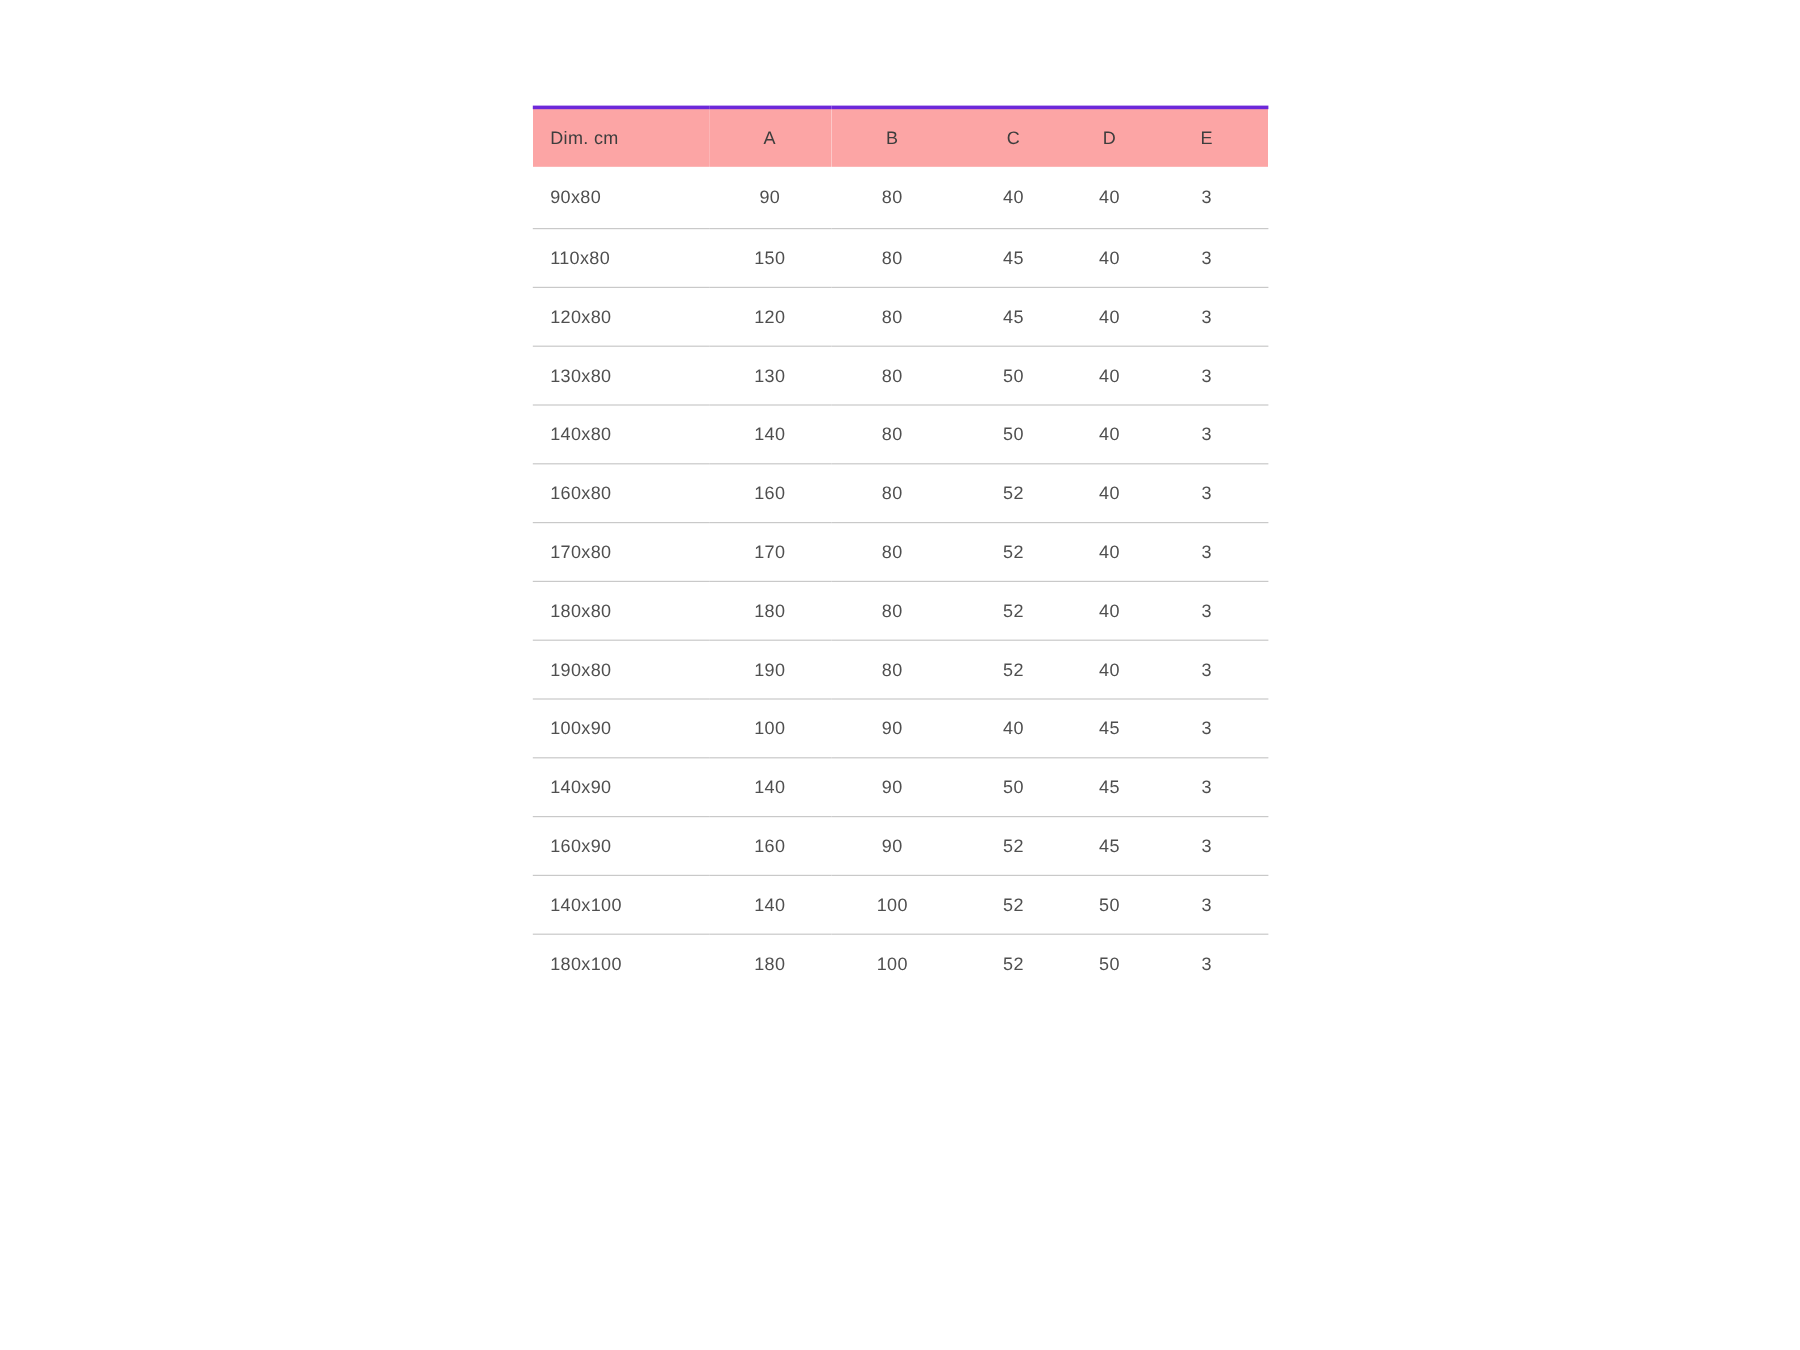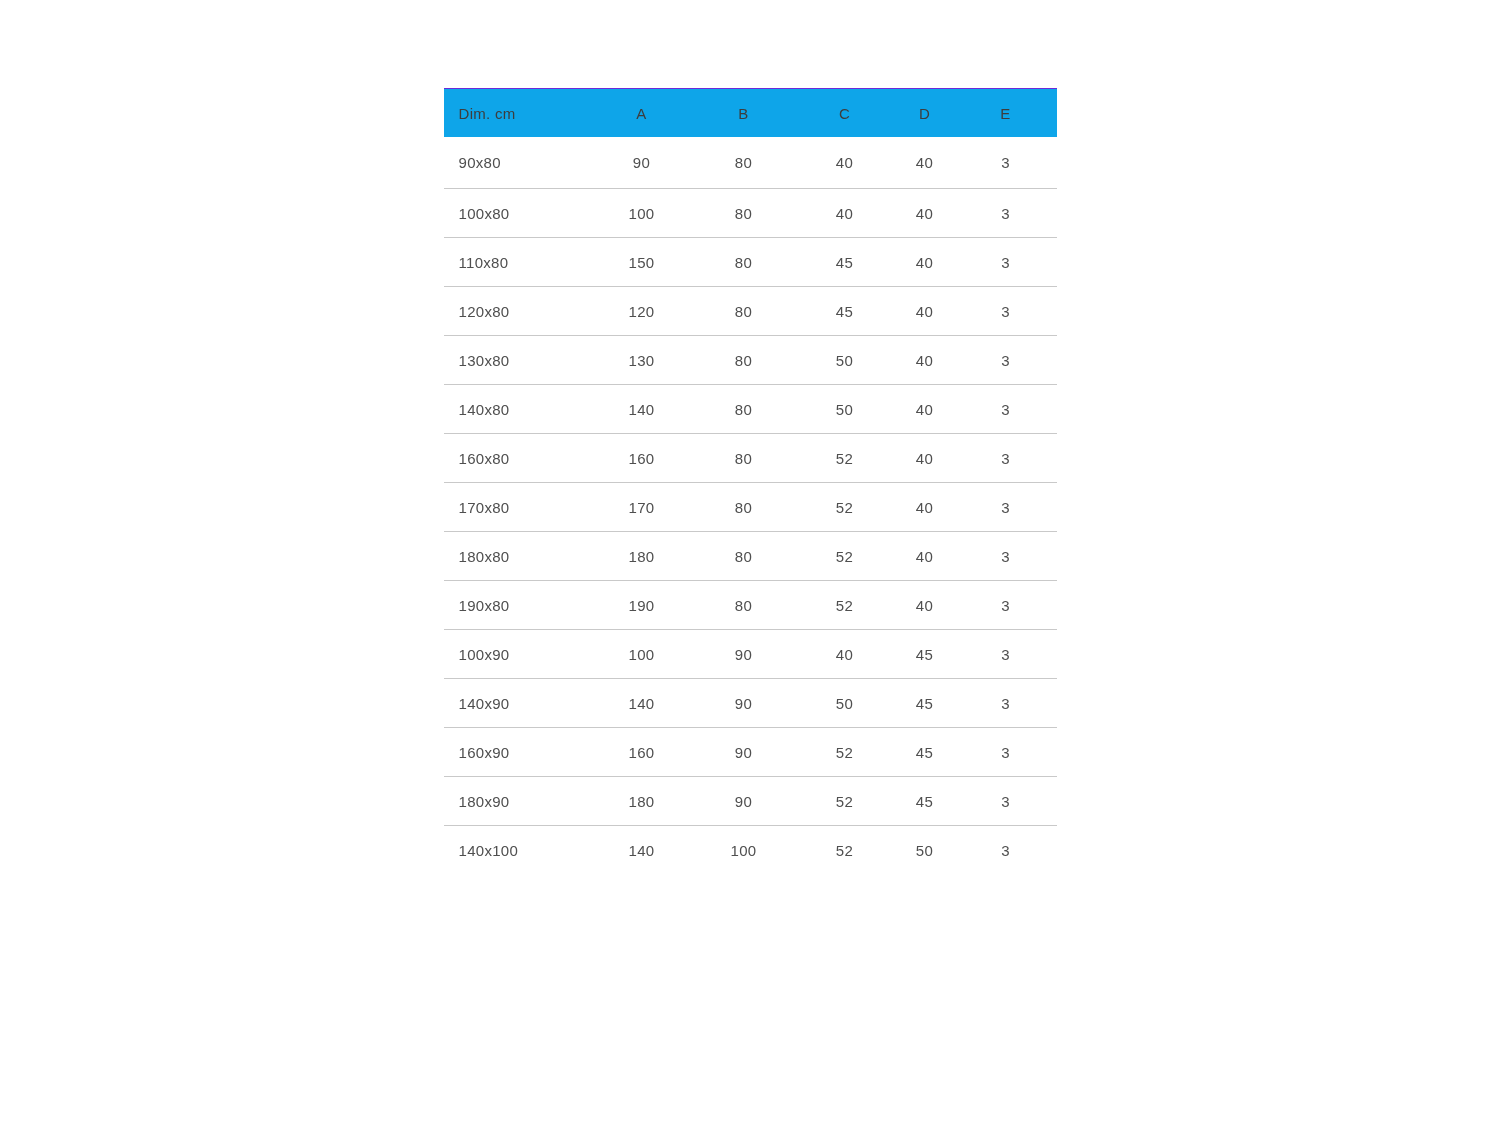--- a/index.html
+++ b/index.html
@@ -29,23 +29,23 @@
     padding: 0;
     vertical-align: middle;
     text-align: center;
     font-size: 15px;
     font-weight: 400;
     letter-spacing: 0.3px;
     white-space: nowrap;
     overflow: hidden;
   }
   table.dims th {
-    background: #0ea5e9;
+    background: #fca5a5;
     color: #3d3d3d;
-    border-top: 1px solid #6d28d9;
+    border-top: 3px solid #6d28d9;
   }
   table.dims th.col-dim,
   table.dims td.col-dim {
     text-align: left;
     padding-left: 15px;
   }
   table.dims td {
     color: #4f4f4f;
     border-bottom: 1px solid #c9c9c9;
     background: #ffffff;
@@ -84,28 +84,20 @@
     <tbody>
   <tr>
     <td class="col-dim">90x80</td>
     <td>90</td>
     <td>80</td>
     <td>40</td>
     <td>40</td>
     <td>3</td>
   </tr>
 
-  <tr>
-    <td class="col-dim">100x80</td>
-    <td>100</td>
-    <td>80</td>
-    <td>40</td>
-    <td>40</td>
-    <td>3</td>
-  </tr>
 
   <tr>
     <td class="col-dim">110x80</td>
     <td>150</td>
     <td>80</td>
     <td>45</td>
     <td>40</td>
     <td>3</td>
   </tr>
 
@@ -194,34 +186,34 @@
 
   <tr>
     <td class="col-dim">160x90</td>
     <td>160</td>
     <td>90</td>
     <td>52</td>
     <td>45</td>
     <td>3</td>
   </tr>
 
-  <tr>
-    <td class="col-dim">180x90</td>
-    <td>180</td>
-    <td>90</td>
-    <td>52</td>
-    <td>45</td>
-    <td>3</td>
-  </tr>
 
   <tr>
     <td class="col-dim">140x100</td>
     <td>140</td>
     <td>100</td>
     <td>52</td>
     <td>50</td>
     <td>3</td>
   </tr>
 
 
+  <tr>
+    <td class="col-dim">180x100</td>
+    <td>180</td>
+    <td>100</td>
+    <td>52</td>
+    <td>50</td>
+    <td>3</td>
+  </tr>
 </tbody>
   </table>
 </div>
 
 </body></html>

